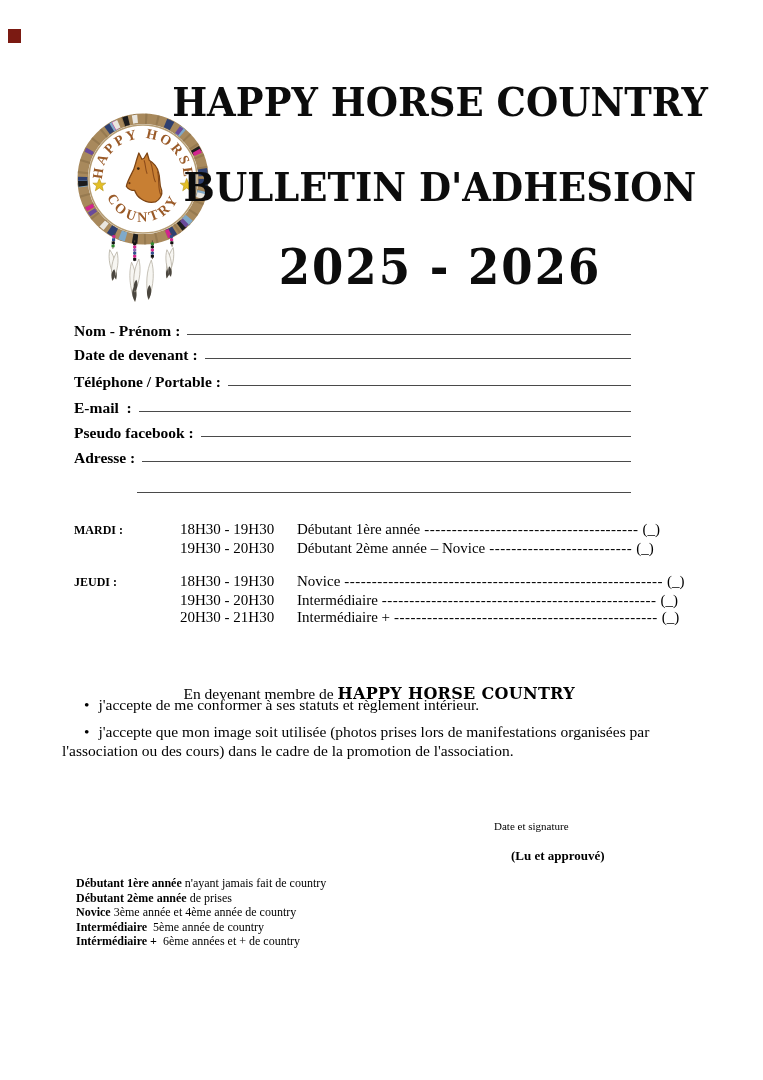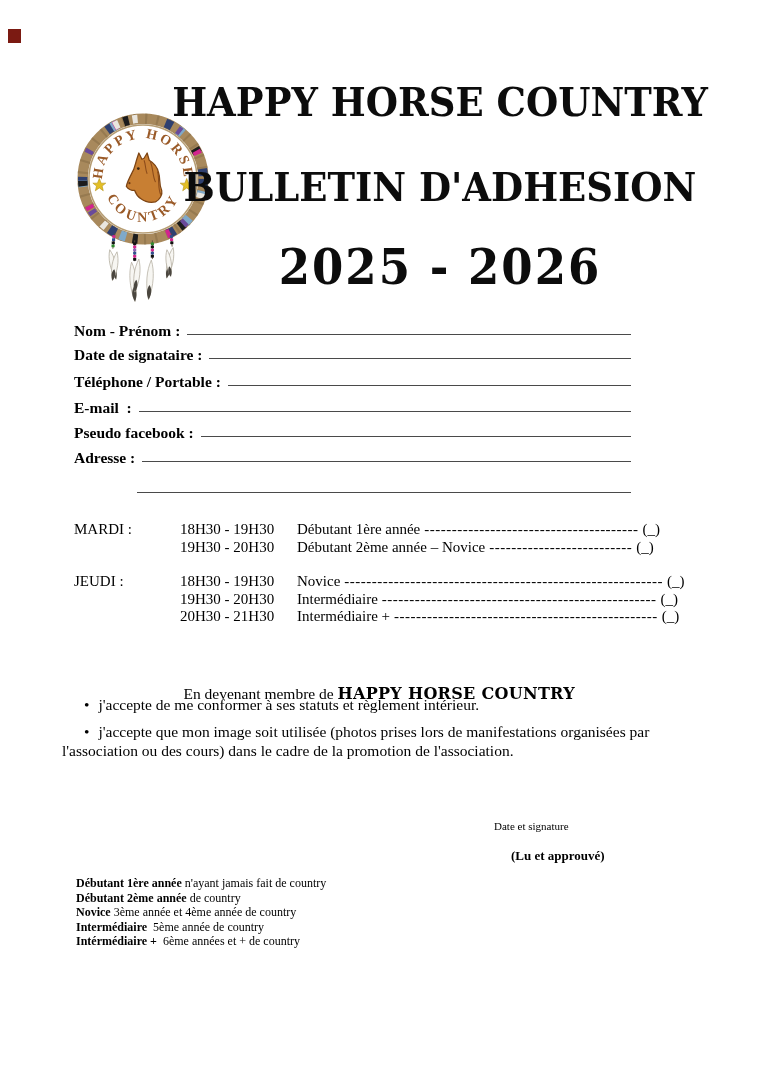--- a/index.html
+++ b/index.html
@@ -21,21 +21,21 @@
 
   
   .frow{position:absolute;left:74px;width:557px;height:21px;display:flex;align-items:flex-start;}
   .flabel{font-weight:700;font-size:15.5px;white-space:pre;line-height:21px;}
   .fline{flex:1;border-bottom:1.4px solid #4a4a4a;margin-left:7px;margin-bottom:3px;height:14px;}
   .extra-line{position:absolute;left:137px;width:494px;border-bottom:1.4px solid #4a4a4a;height:0;}
 
   
   .sblock{position:absolute;left:74px;width:620px;}
   .srow{display:flex;white-space:nowrap;font-size:15px;line-height:17.6px;align-items:baseline;}
-  .sday{font-weight:400;width:106px;font-size:15px;}
+  .sday{font-weight:700;width:106px;font-size:12px;}
   .stime{width:117px;}
   .sact{}
   .sdash{margin:0 4px;letter-spacing:0.5px;}
   .scheck{}
 
   
   .mintro{position:absolute;left:168px;top:666px;font-size:15.5px;white-space:pre;}
   .brand{font-family:"DejaVu Serif",serif;font-weight:700;font-size:16px;letter-spacing:0.3px;}
   .bullet{position:absolute;left:62px;width:645px;margin:0;font-size:15.5px;
           line-height:18.6px;text-indent:22px;}
@@ -169,21 +169,21 @@
 
   <div class="title t1">HAPPY HORSE COUNTRY</div>
   <div class="title t2">BULLETIN D'ADHESION</div>
   <div class="title t3">2025 - 2026</div>
 
   <div class="frow" style="top:320px">
     <span class="flabel">Nom - Prénom :</span>
     <span class="fline"></span>
   </div>
   <div class="frow" style="top:344px">
-    <span class="flabel">Date de signataire :</span>
+    <span class="flabel">Date de devenant :</span>
     <span class="fline"></span>
   </div>
   <div class="frow" style="top:397px">
     <span class="flabel">E-mail  :</span>
     <span class="fline"></span>
   </div>
   <div class="frow" style="top:371px">
     <span class="flabel">Téléphone / Portable :</span>
     <span class="fline"></span>
   </div>
@@ -247,19 +247,19 @@
   </p>
   <p class="bullet b2">
     <span class="bdot">•</span><span>j'accepte que mon image soit utilisée (photos prises lors de manifestations organisées par l'association ou des cours) dans le cadre de la promotion de l'association.</span>
   </p>
 
   <div class="datesig">Date et signature</div>
   <div class="luapp">(Lu et approuvé)</div>
 
   <div class="legend">
     <div><span class="lterm">Débutant 1ère année</span><span> n'ayant jamais fait de country</span></div>
-    <div><span class="lterm">Débutant 2ème année</span><span> de country</span></div>
+    <div><span class="lterm">Débutant 2ème année</span><span> de prises</span></div>
     <div><span class="lterm">Novice</span><span> 3ème année et 4ème année de country</span></div>
     <div><span class="lterm">Intermédiaire</span><span>  5ème année de country</span></div>
     <div><span class="lterm">Intérmédiaire +</span><span>  6ème années et + de country</span></div>
   </div>
 
 </div>
 
 </body></html>

